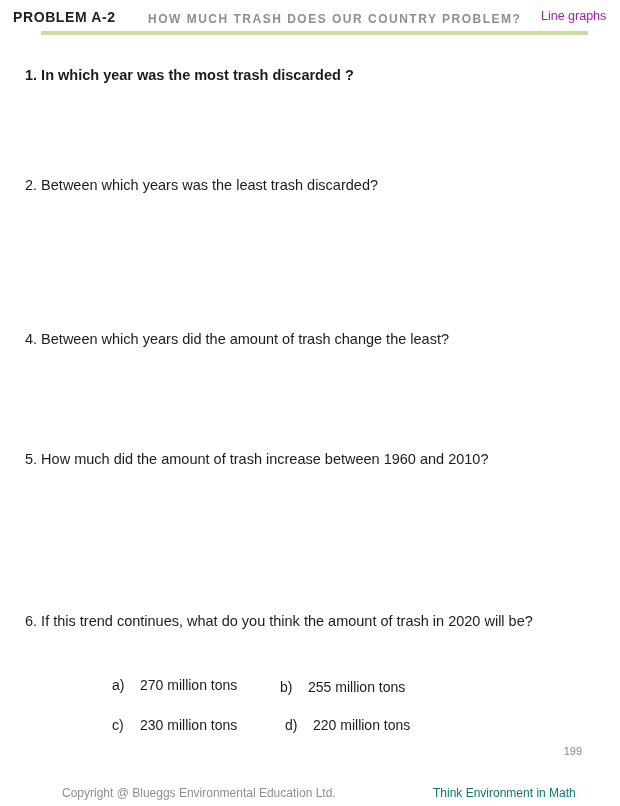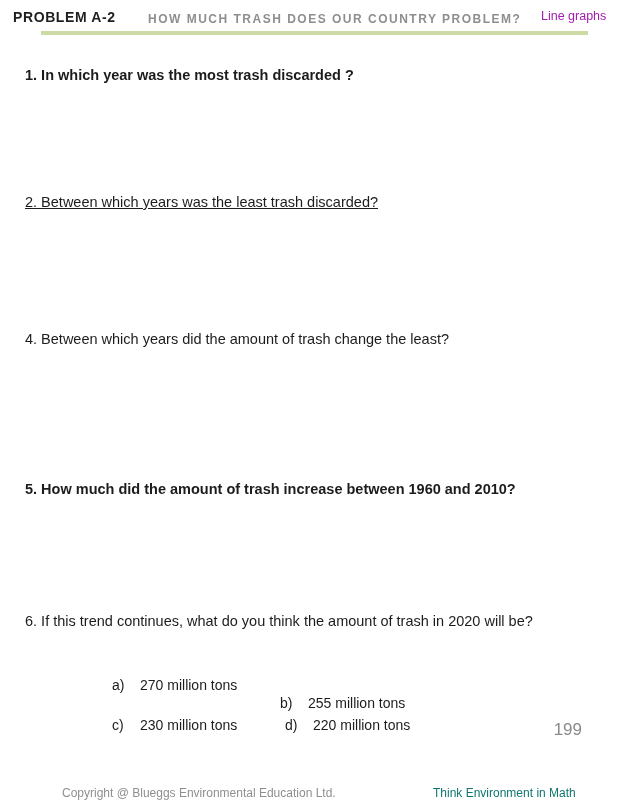--- a/index.html
+++ b/index.html
@@ -42,40 +42,40 @@
   }
 
   
   .question {
     left: 25px;
     font-size: 14.5px;
     color: #1c1c1c;
     line-height: 1.25;
   }
   .q1 { top: 66px; font-weight: bold; }
-  .q2 { top: 193px; text-decoration: underline; }
+  .q2 { top: 176px; }
   .q4 { top: 330px; }
-  .q5 { top: 480px; font-weight: bold; }
+  .q5 { top: 450px; }
   .q6 { top: 612px; }
 
   
   .choice {
     font-size: 14px;
     color: #1c1c1c;
   }
   .choice .lbl { display: inline-block; width: 28px; }
   .choice-a { left: 112px; top: 677px; }
-  .choice-b { left: 280px; top: 695px; }
+  .choice-b { left: 280px; top: 679px; }
   .choice-c { left: 112px; top: 717px; }
   .choice-d { left: 285px; top: 717px; }
 
   
   .page-number {
-    right: 38px; top: 720px;
-    font-size: 17px;
+    right: 38px; top: 745px;
+    font-size: 11px;
     color: #8a8a8a;
   }
   .copyright {
     left: 62px; top: 786px;
     font-size: 12px;
     color: #8f8f8f;
   }
   .brand {
     left: 433px; top: 786px;
     font-size: 12px;

